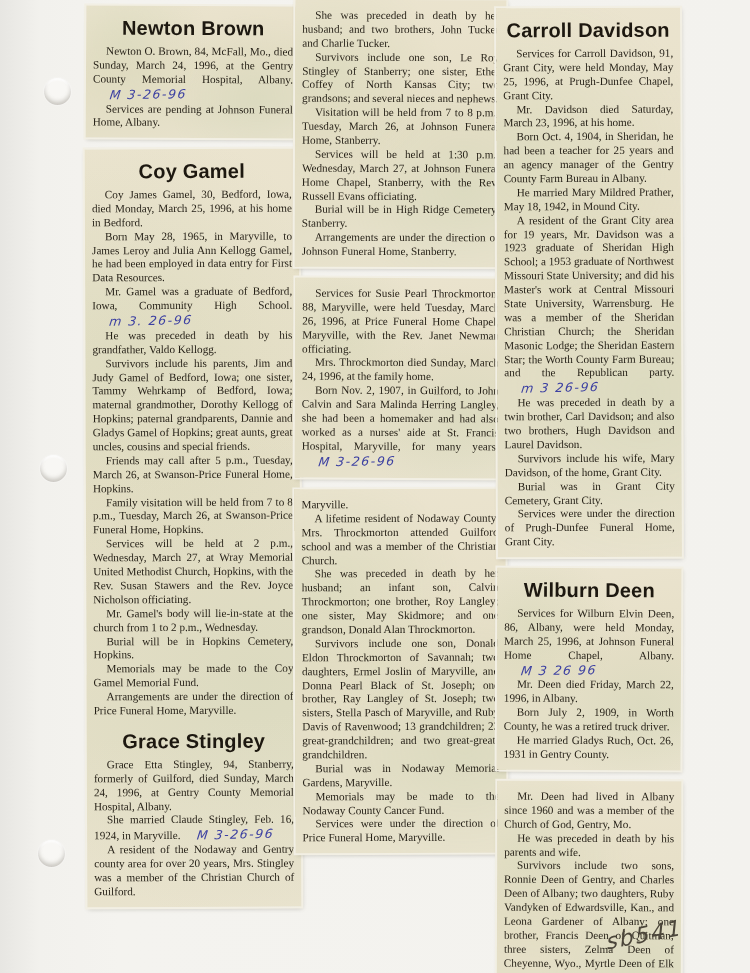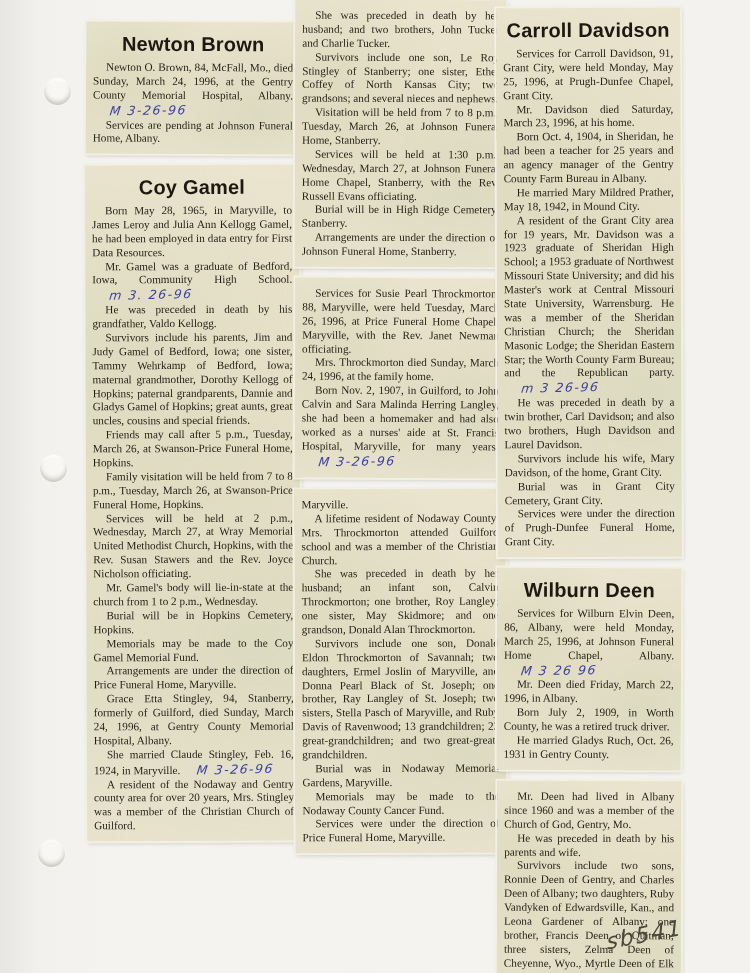--- a/index.html
+++ b/index.html
@@ -4,21 +4,21 @@
 <style>
   * { margin:0; padding:0; box-sizing:border-box; }
   html,body { width:750px; height:973px; }
   body {
     position:relative;
     background:linear-gradient(90deg,#e7e6e2 0px,#f2f1ed 40px,#f4f3ef 120px,#f3f2ee 100%);
     overflow:hidden;
     font-family:"Liberation Serif", serif;
   }
   .col { position:absolute; }
-  .col1 { left:86px;  top:22px;  width:214px; }
+  .col1 { left:86px;  top:6px;  width:214px; }
   .col2 { left:295px; top:0;    width:211px; }
   .col3 { left:497px; top:8px;  width:184px; }
 
   .clip {
     position:relative;
     background:
       radial-gradient(circle at 18% 28%, rgba(168,190,138,0.16), transparent 42%),
       radial-gradient(circle at 80% 70%, rgba(160,185,140,0.12), transparent 45%),
       linear-gradient(172deg,#ebe4cf 0%, #e6dfc7 45%, #e4dfc7 75%, #e9e3ce 100%);
     padding:9px 7px 8px 7px;
@@ -91,32 +91,34 @@
 <div class="col col1">
 
   <div class="clip r1">
     <h2>Newton Brown</h2>
     <p class="para"><span>Newton O. Brown, 84, McFall, Mo., died Sunday, March 24, 1996, at the Gentry County Memorial Hospital, Albany.</span><span class="hand">M 3-26-96</span></p>
     <p class="para"><span>Services are pending at Johnson Funeral Home, Albany.</span></p>
   </div>
 
   <div class="clip r2">
     <h2>Coy Gamel</h2>
+    <p class="para"><span>Coy James Gamel, 30, Bedford, Iowa, died Monday, March 25, 1996, at his home in Bedford.</span></p>
     <p class="para"><span>Born May 28, 1965, in Maryville, to James Leroy and Julia Ann Kellogg Gamel, he had been employed in data entry for First Data Resources.</span></p>
     <p class="para"><span>Mr. Gamel was a graduate of Bedford, Iowa, Community High School.</span><span class="hand">m 3. 26-96</span></p>
     <p class="para"><span>He was preceded in death by his grandfather, Valdo Kellogg.</span></p>
     <p class="para"><span>Survivors include his parents, Jim and Judy Gamel of Bedford, Iowa; one sister, Tammy Wehrkamp of Bedford, Iowa; maternal grandmother, Dorothy Kellogg of Hopkins; paternal grandparents, Dannie and Gladys Gamel of Hopkins; great aunts, great uncles, cousins and special friends.</span></p>
     <p class="para"><span>Friends may call after 5 p.m., Tuesday, March 26, at Swanson-Price Funeral Home, Hopkins.</span></p>
     <p class="para"><span>Family visitation will be held from 7 to 8 p.m., Tuesday, March 26, at Swanson-Price Funeral Home, Hopkins.</span></p>
     <p class="para"><span>Services will be held at 2 p.m., Wednesday, March 27, at Wray Memorial United Methodist Church, Hopkins, with the Rev. Susan Stawers and the Rev. Joyce Nicholson officiating.</span></p>
     <p class="para"><span>Mr. Gamel's body will lie-in-state at the church from 1 to 2 p.m., Wednesday.</span></p>
     <p class="para"><span>Burial will be in Hopkins Cemetery, Hopkins.</span></p>
     <p class="para"><span>Memorials may be made to the Coy Gamel Memorial Fund.</span></p>
     <p class="para"><span>Arrangements are under the direction of Price Funeral Home, Maryville.</span></p>
 
+    <h2 class="sub">Grace Stingley</h2>
     <p class="para"><span>Grace Etta Stingley, 94, Stanberry, formerly of Guilford, died Sunday, March 24, 1996, at Gentry County Memorial Hospital, Albany.</span></p>
     <p class="para"><span>She married Claude Stingley, Feb. 16, 1924, in Maryville.</span><span class="hand">M 3-26-96</span></p>
     <p class="para"><span>A resident of the Nodaway and Gentry county area for over 20 years, Mrs. Stingley was a member of the Christian Church of Guilford.</span></p>
   </div>
 </div>
 
 <div class="col col2">
 
   <div class="clip r3">
     <p class="para"><span>She was preceded in death by her husband; and two brothers, John Tucker and Charlie Tucker.</span></p>

